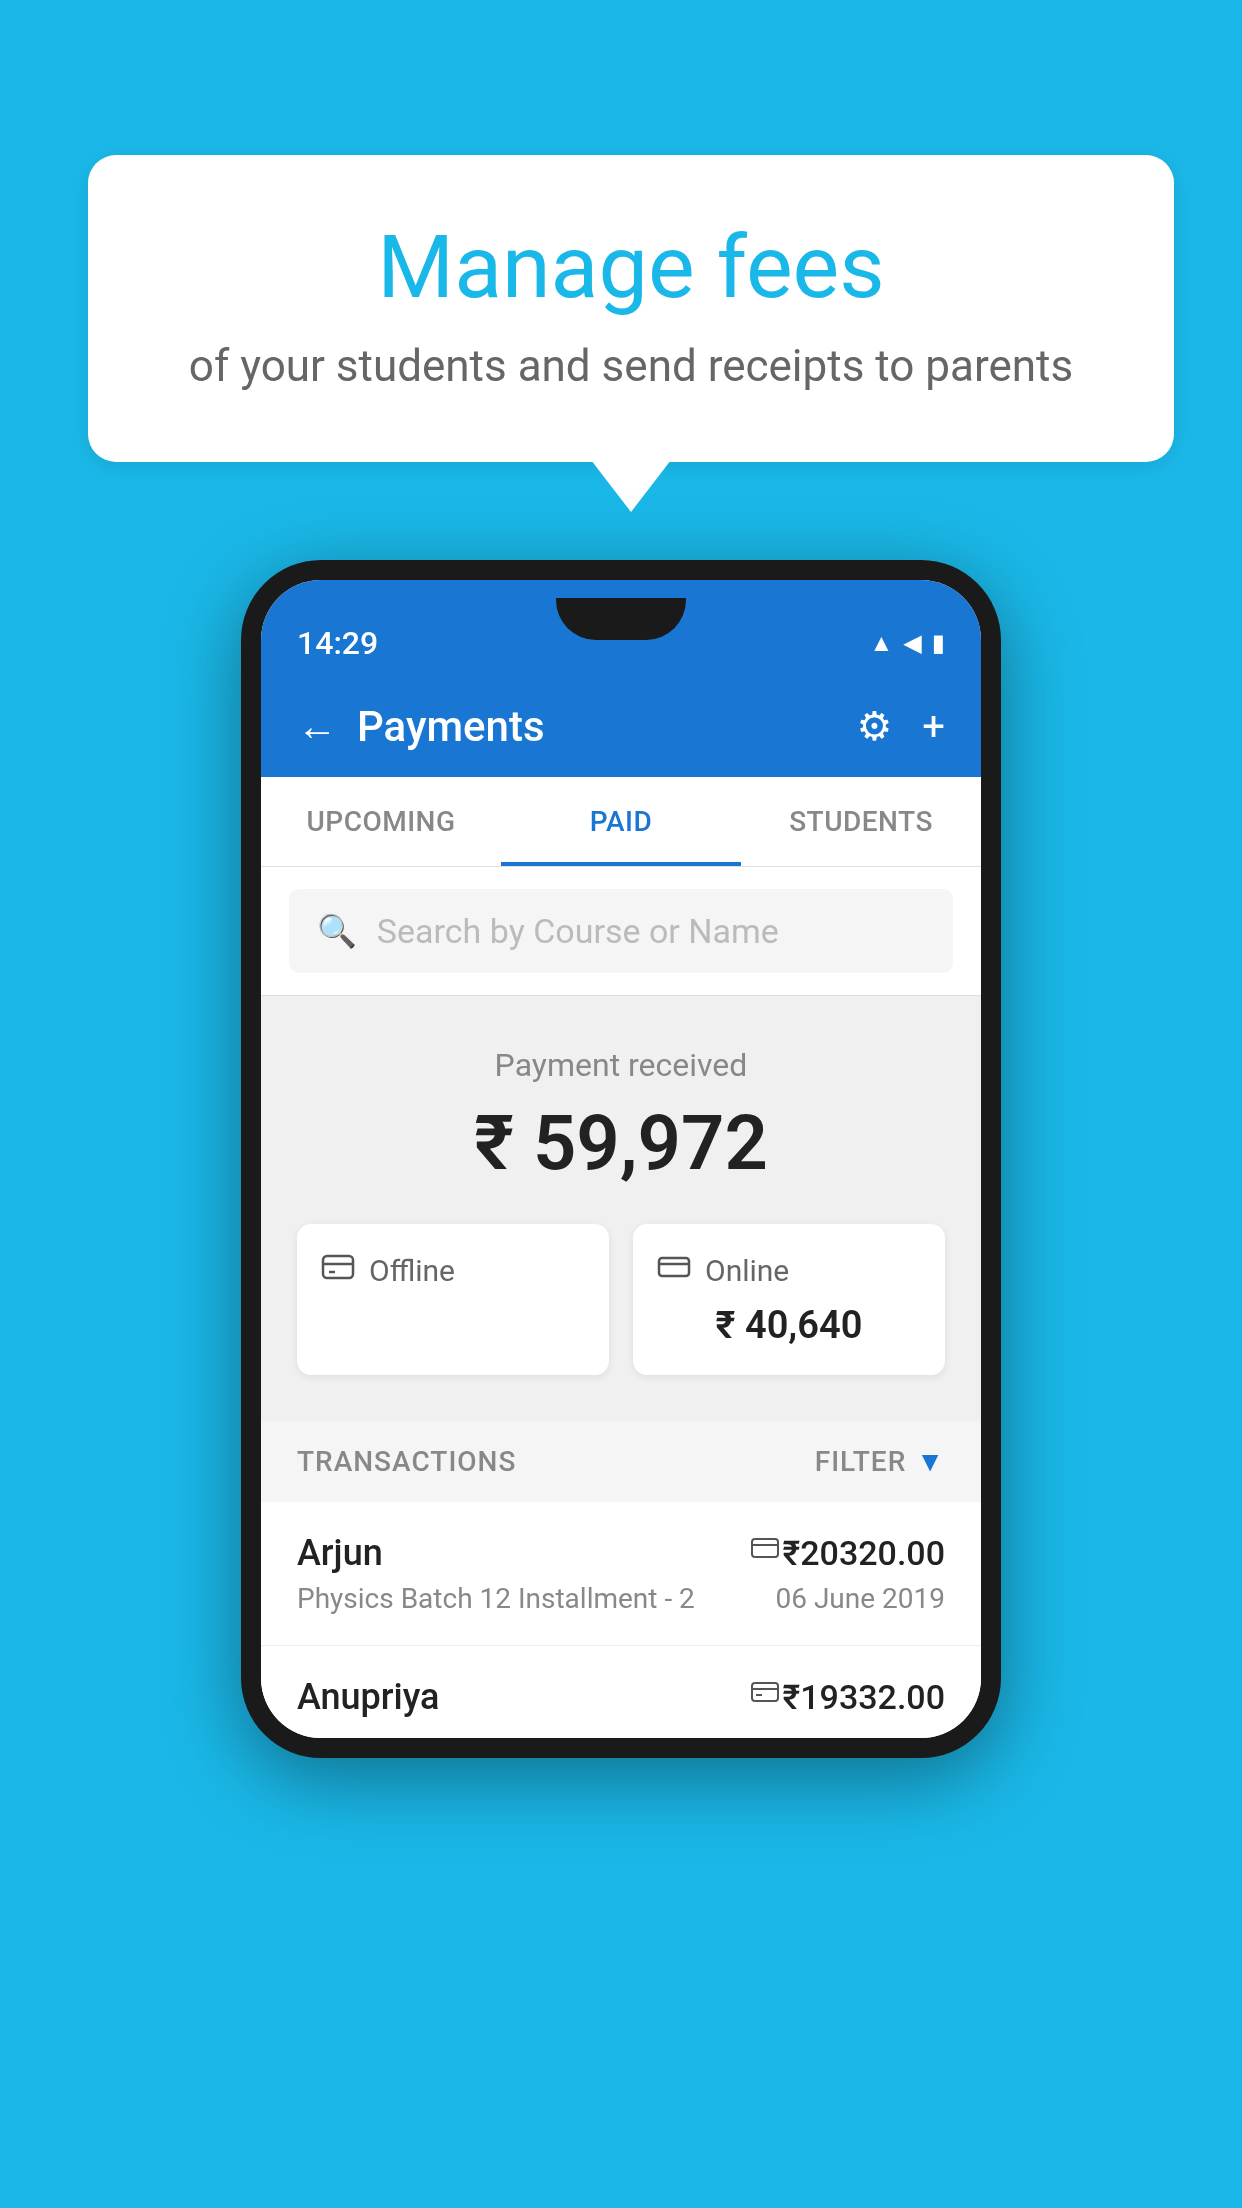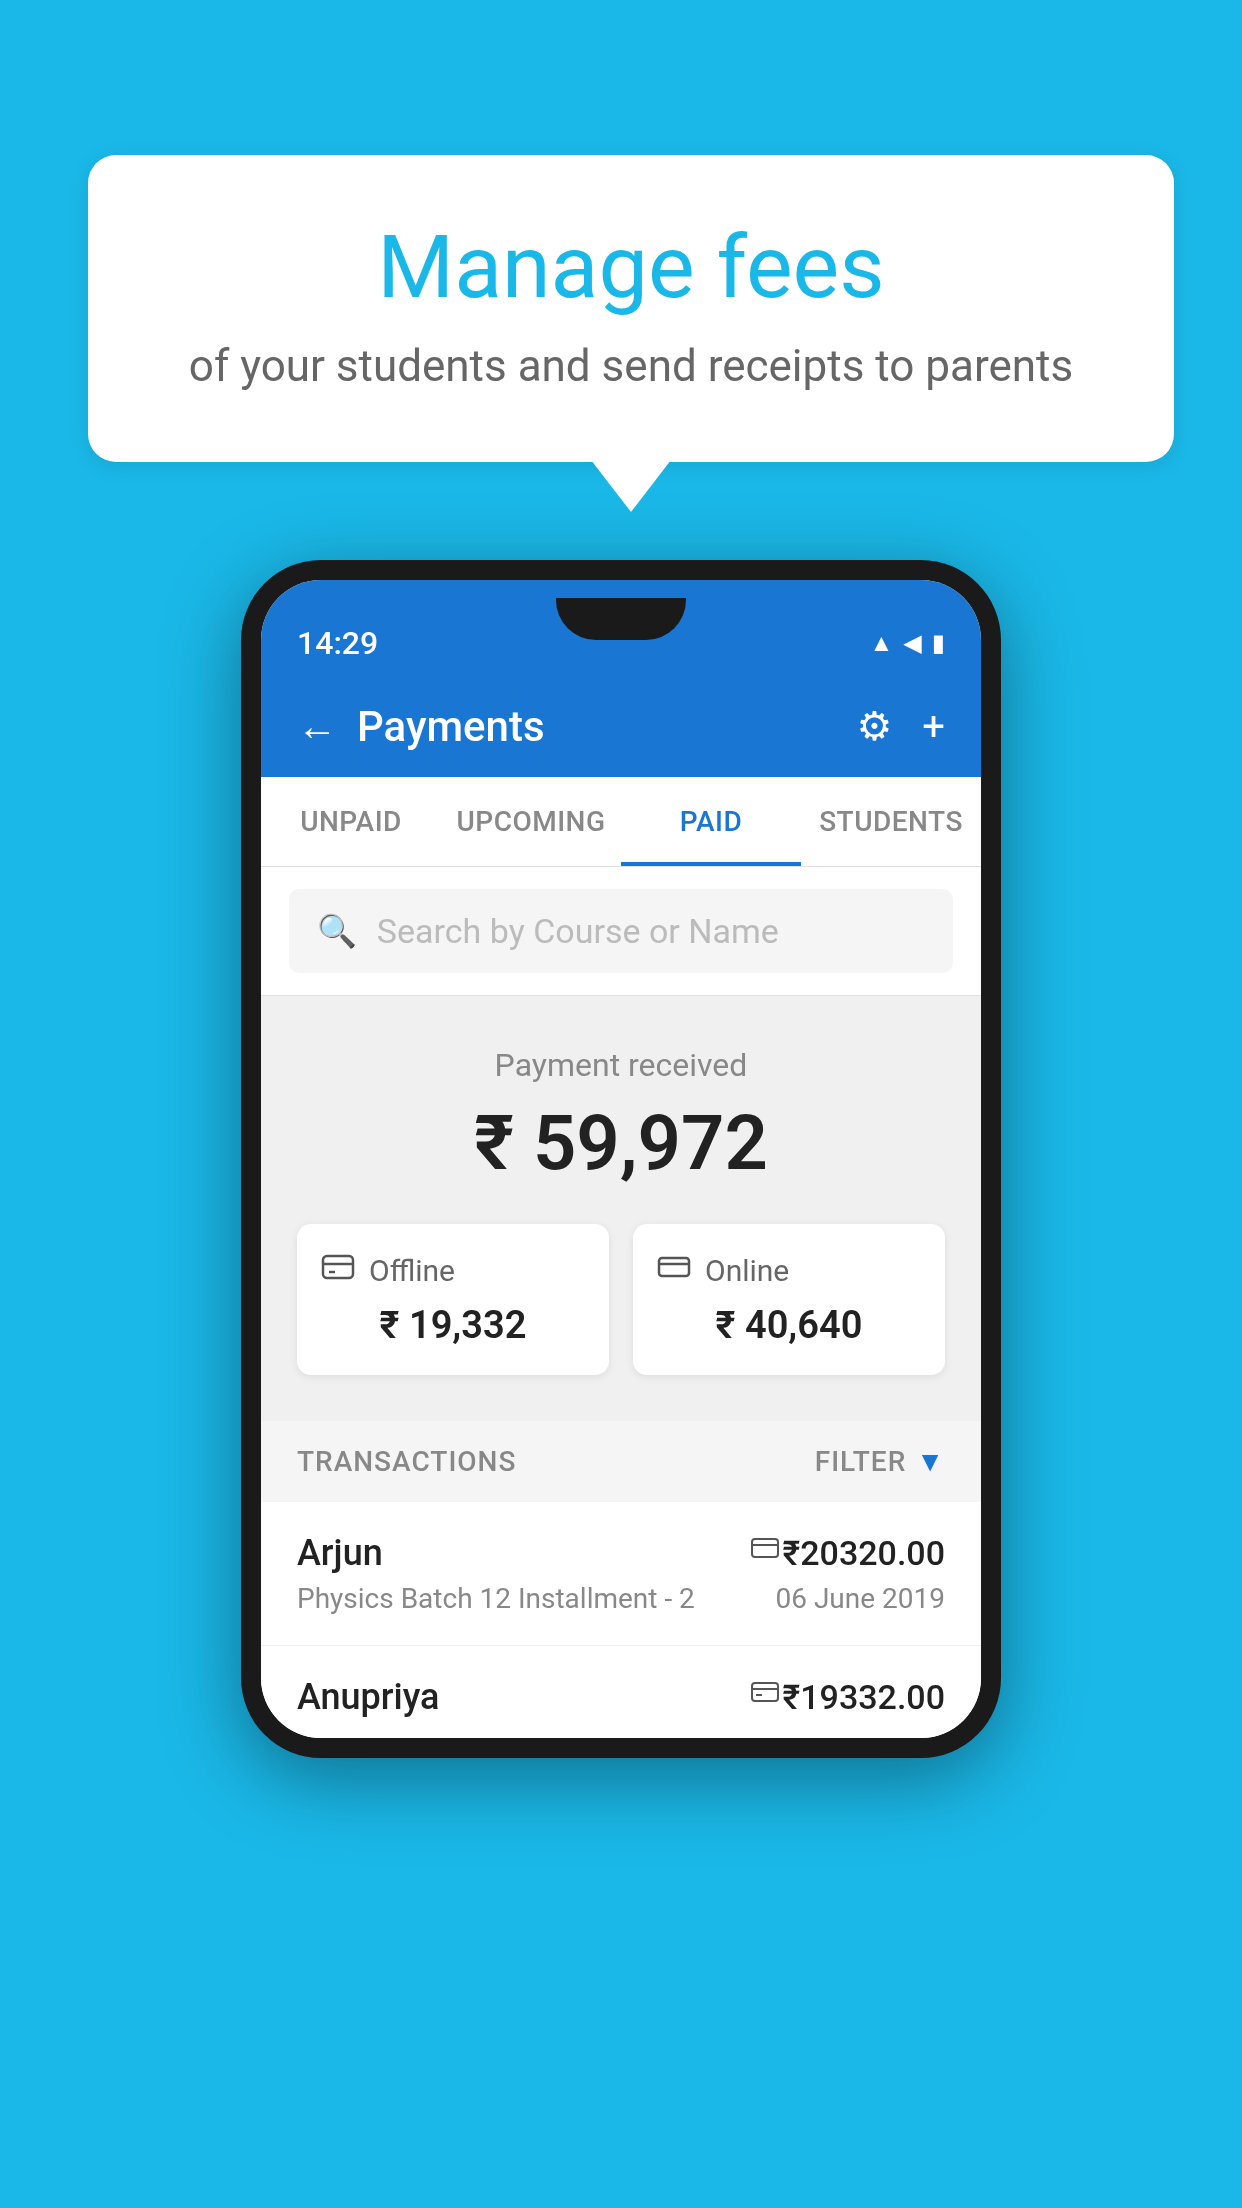--- a/index.html
+++ b/index.html
@@ -360,21 +360,20 @@
           <span class="back-arrow">←</span>
           <span class="header-title">Payments</span>
         </div>
         <div class="header-right">
           <span class="header-icon">⚙</span>
           <span class="header-icon">+</span>
         </div>
       </div>
 
       <div class="tabs">
-        <div class="tab">UNPAID</div>
         <div class="tab">UPCOMING</div>
         <div class="tab active">PAID</div>
         <div class="tab">STUDENTS</div>
       </div>
 
       <div class="search-container">
         <div class="search-bar">
           <span class="search-icon-wrap">🔍</span>
           <span class="search-placeholder">Search by Course or Name</span>
         </div>
@@ -389,21 +388,20 @@
               <span class="card-icon">
                 
                 <svg width="34" height="30" viewBox="0 0 34 30">
                     <rect x="2" y="4" width="30" height="22" rx="4" fill="none" stroke="#555" stroke-width="2.5"></rect>
                     <line x1="2" y1="12" x2="32" y2="12" stroke="#555" stroke-width="2.5"></line>
                     <line x1="8" y1="20" x2="14" y2="20" stroke="#555" stroke-width="2.5"></line>
                   </svg>
               </span>
               <span class="card-label">Offline</span>
             </div>
-            <div class="card-amount">₹ 19,332</div>
           </div>
           <div class="card">
             <div class="card-header">
               <span class="card-icon">
                 
                 <svg width="34" height="30" viewBox="0 0 34 30">
                     <rect x="2" y="6" width="30" height="18" rx="3" fill="none" stroke="#555" stroke-width="2.5"></rect>
                     <line x1="2" y1="12" x2="32" y2="12" stroke="#555" stroke-width="2.5"></line>
                   </svg>
               </span>

